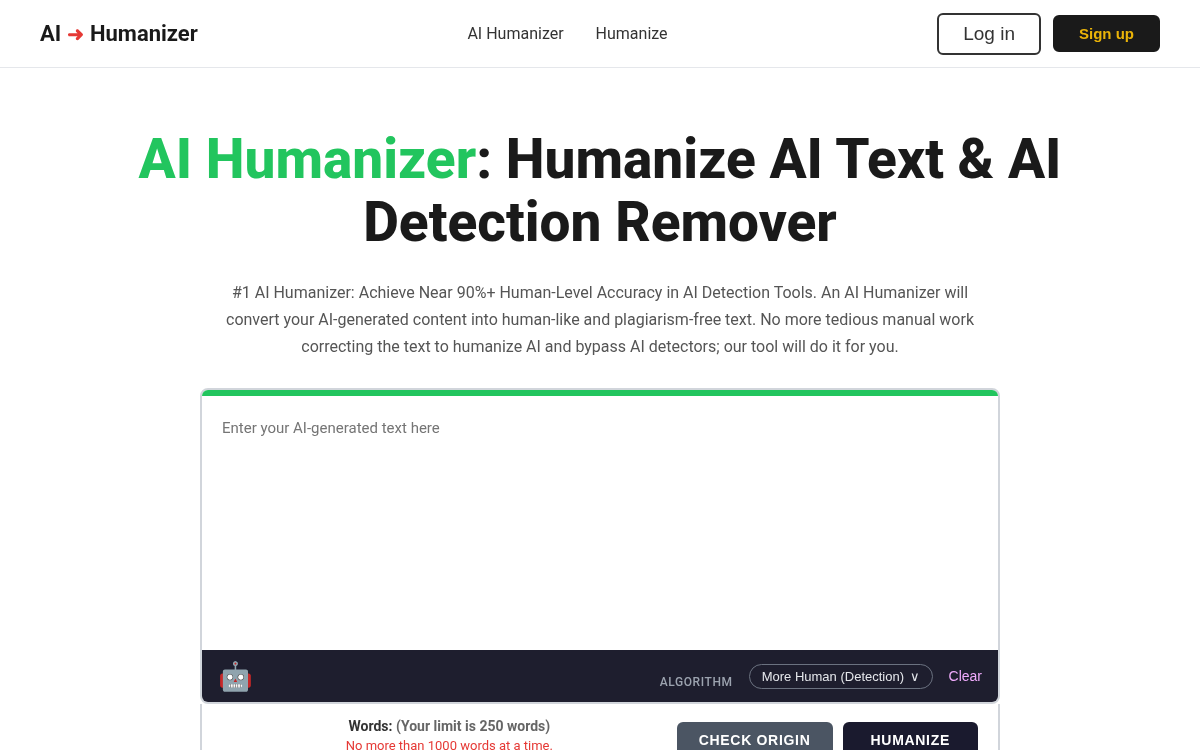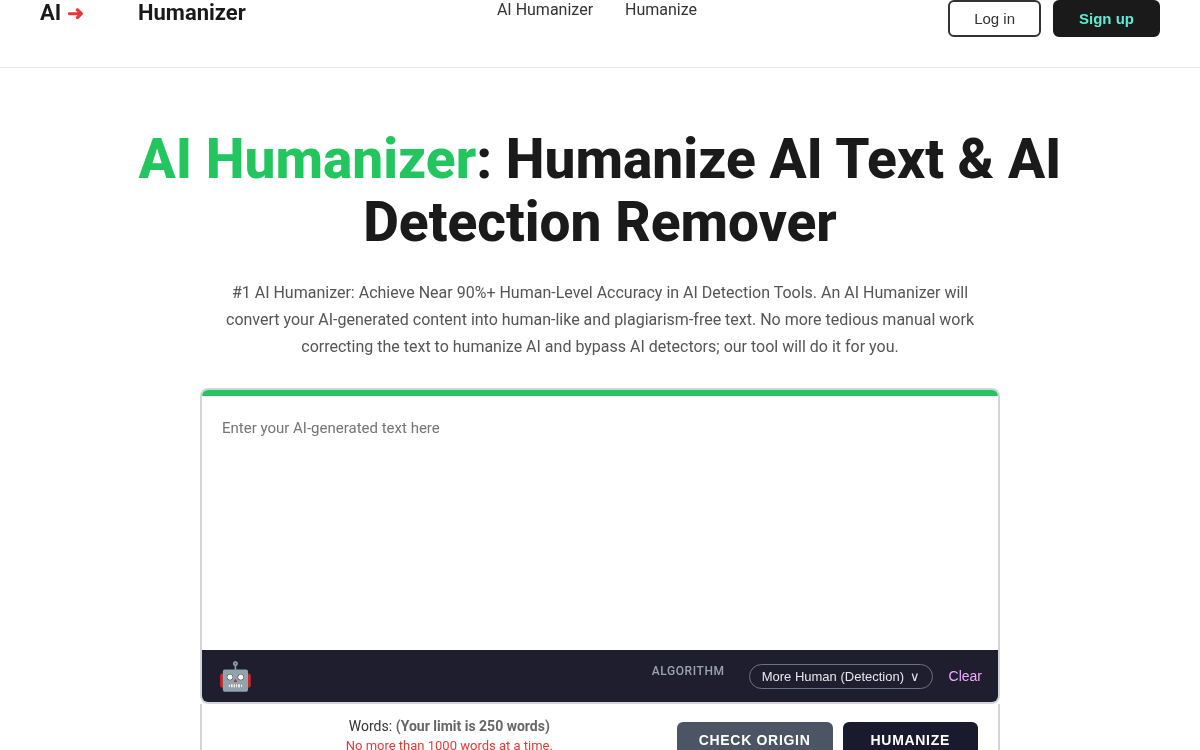--- a/index.html
+++ b/index.html
@@ -12,21 +12,21 @@
       font-family: -apple-system, BlinkMacSystemFont, 'Segoe UI', Roboto, sans-serif;
       background: #fff;
       width: 1200px;
       min-height: 750px;
       overflow-x: hidden;
     }
 
     
     .header {
       display: flex;
-      align-items: flex-start;
+      align-items: center;
       justify-content: space-between;
       padding: 0 40px;
       height: 68px;
       border-bottom: 1px solid #e5e7eb;
     }
 
     .logo {
       display: flex;
       align-items: center;
       gap: 4px;
@@ -41,21 +41,20 @@
     }
 
     .logo-arrow {
       color: #e53935;
       font-size: 20px;
       margin: 0 2px;
     }
 
     .logo-humanizer {
       color: #1a1a1a;
-      margin-left: 48px;
     }
 
     .nav {
       display: flex;
       align-items: center;
       gap: 32px;
     }
 
     .nav-link {
       font-size: 16px;
@@ -68,34 +67,34 @@
       display: flex;
       align-items: center;
       gap: 12px;
     }
 
     .btn-login {
       padding: 8px 24px;
       border: 2px solid #333;
       border-radius: 6px;
       background: #fff;
-      font-size: 15px;
+      font-size: 19px;
       font-weight: 500;
       color: #333;
       cursor: pointer;
     }
 
     .btn-signup {
       padding: 8px 24px;
       border: 2px solid #1a1a1a;
       border-radius: 6px;
       background: #1a1a1a;
       font-size: 15px;
       font-weight: 600;
-      color: #5eead4;
+      color: #eab308;
       cursor: pointer;
     }
 
     
     .hero {
       text-align: center;
       padding: 60px 40px 30px;
     }
 
     .hero-title {
@@ -161,22 +160,22 @@
       align-items: center;
       justify-content: center;
     }
 
     .bot-emoji {
       font-size: 28px;
     }
 
     .algorithm-section {
       display: flex;
-      align-items: flex-start;
-      gap: 24px;
+      align-items: flex-end;
+      gap: 16px;
       margin-left: auto;
       margin-right: 16px;
     }
 
     .algorithm-label {
       font-size: 12px;
       color: #9ca3af;
       letter-spacing: 0.05em;
       font-weight: 500;
     }
@@ -221,21 +220,21 @@
       flex: 1;
     }
 
     .words-line {
       font-size: 14px;
       color: #333;
       margin-bottom: 4px;
     }
 
     .words-label {
-      font-weight: 400;
+      font-weight: 700;
     }
 
     .words-limit {
       color: #666;
       font-weight: 700;
     }
 
     .words-note {
       font-size: 13px;
       color: #e53935;

